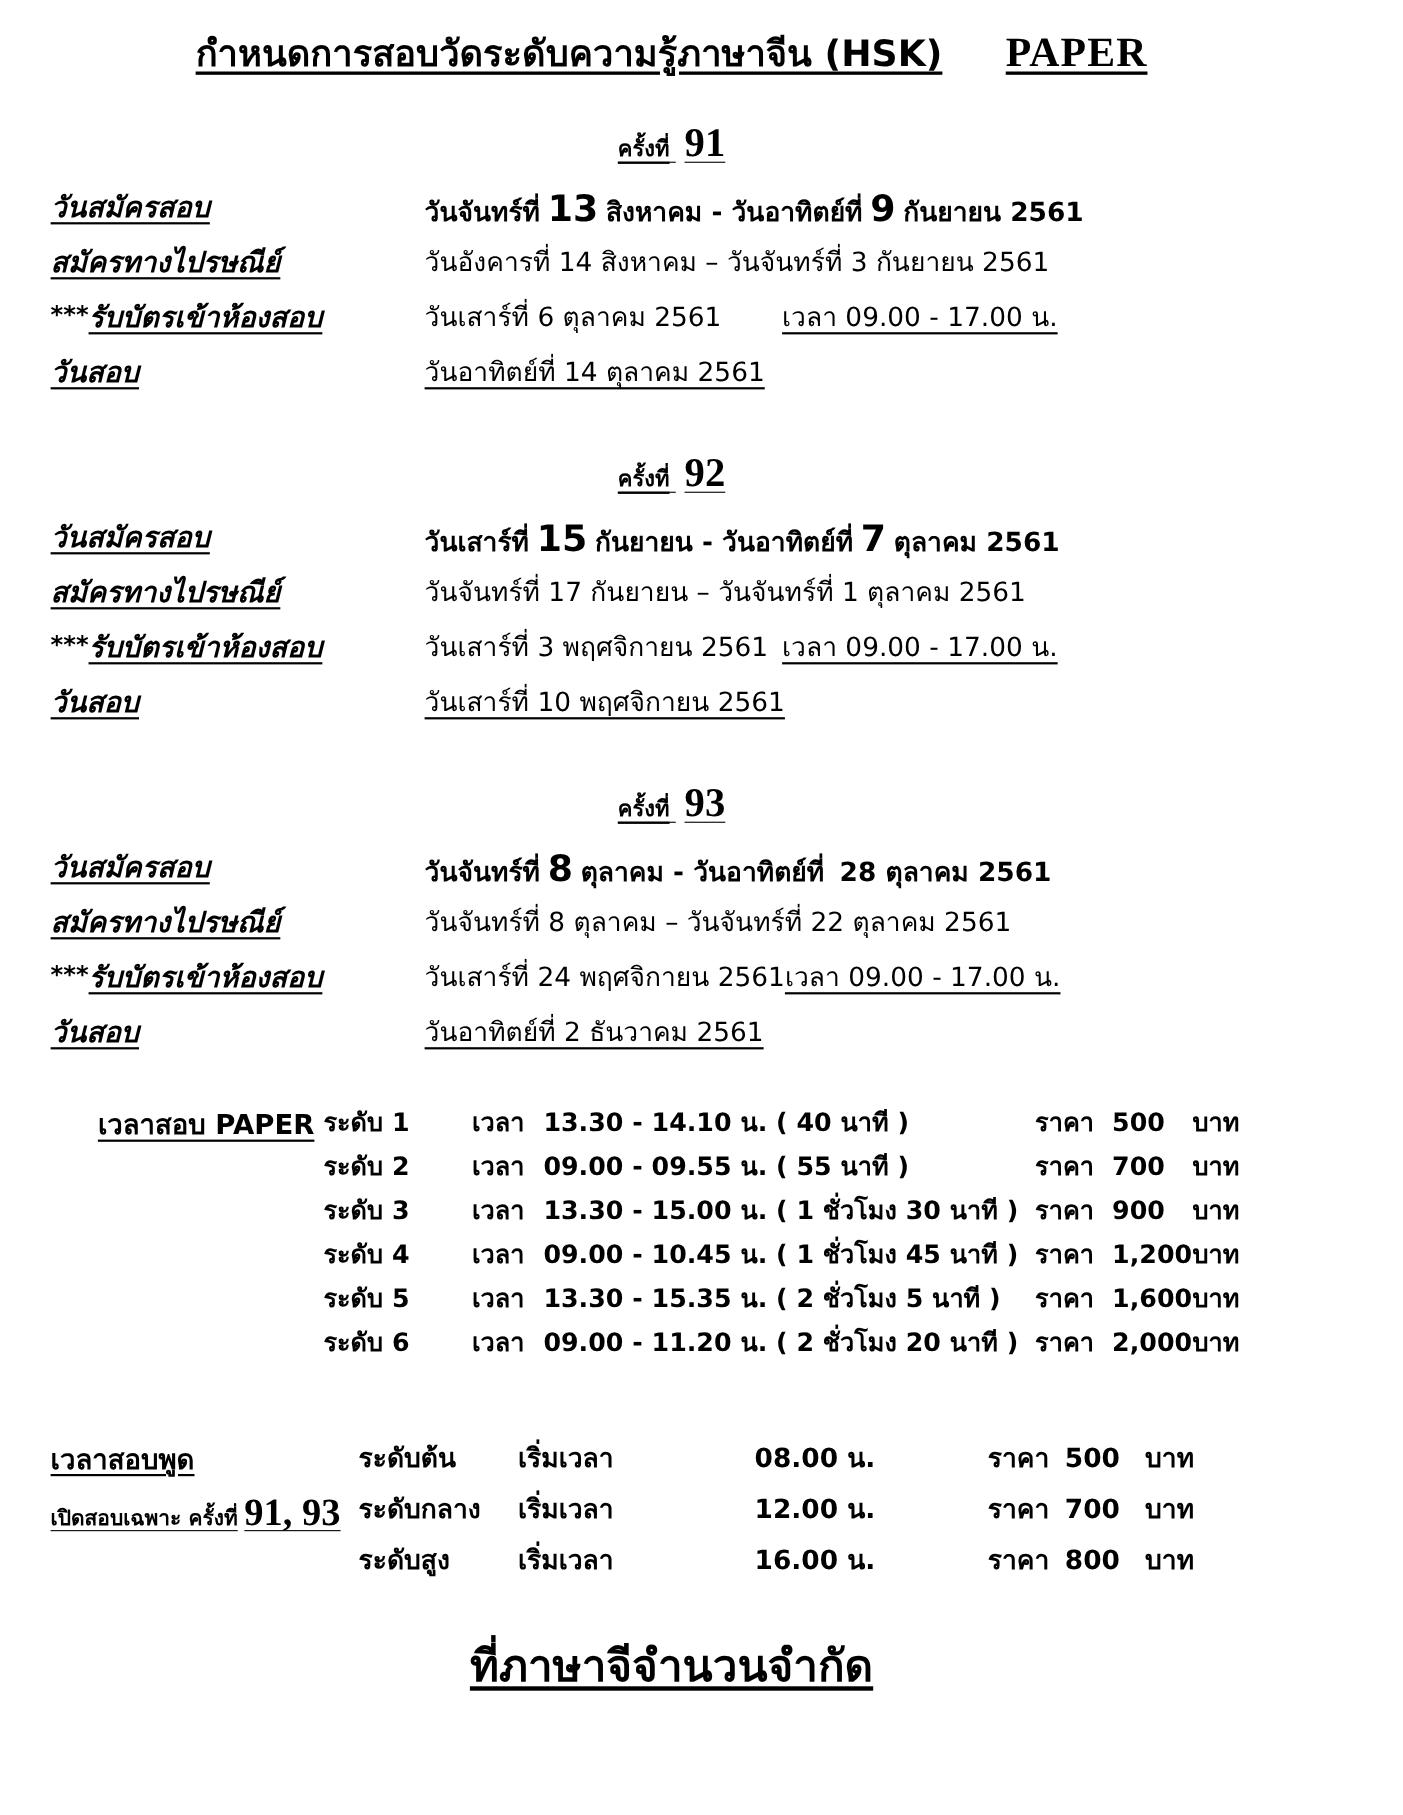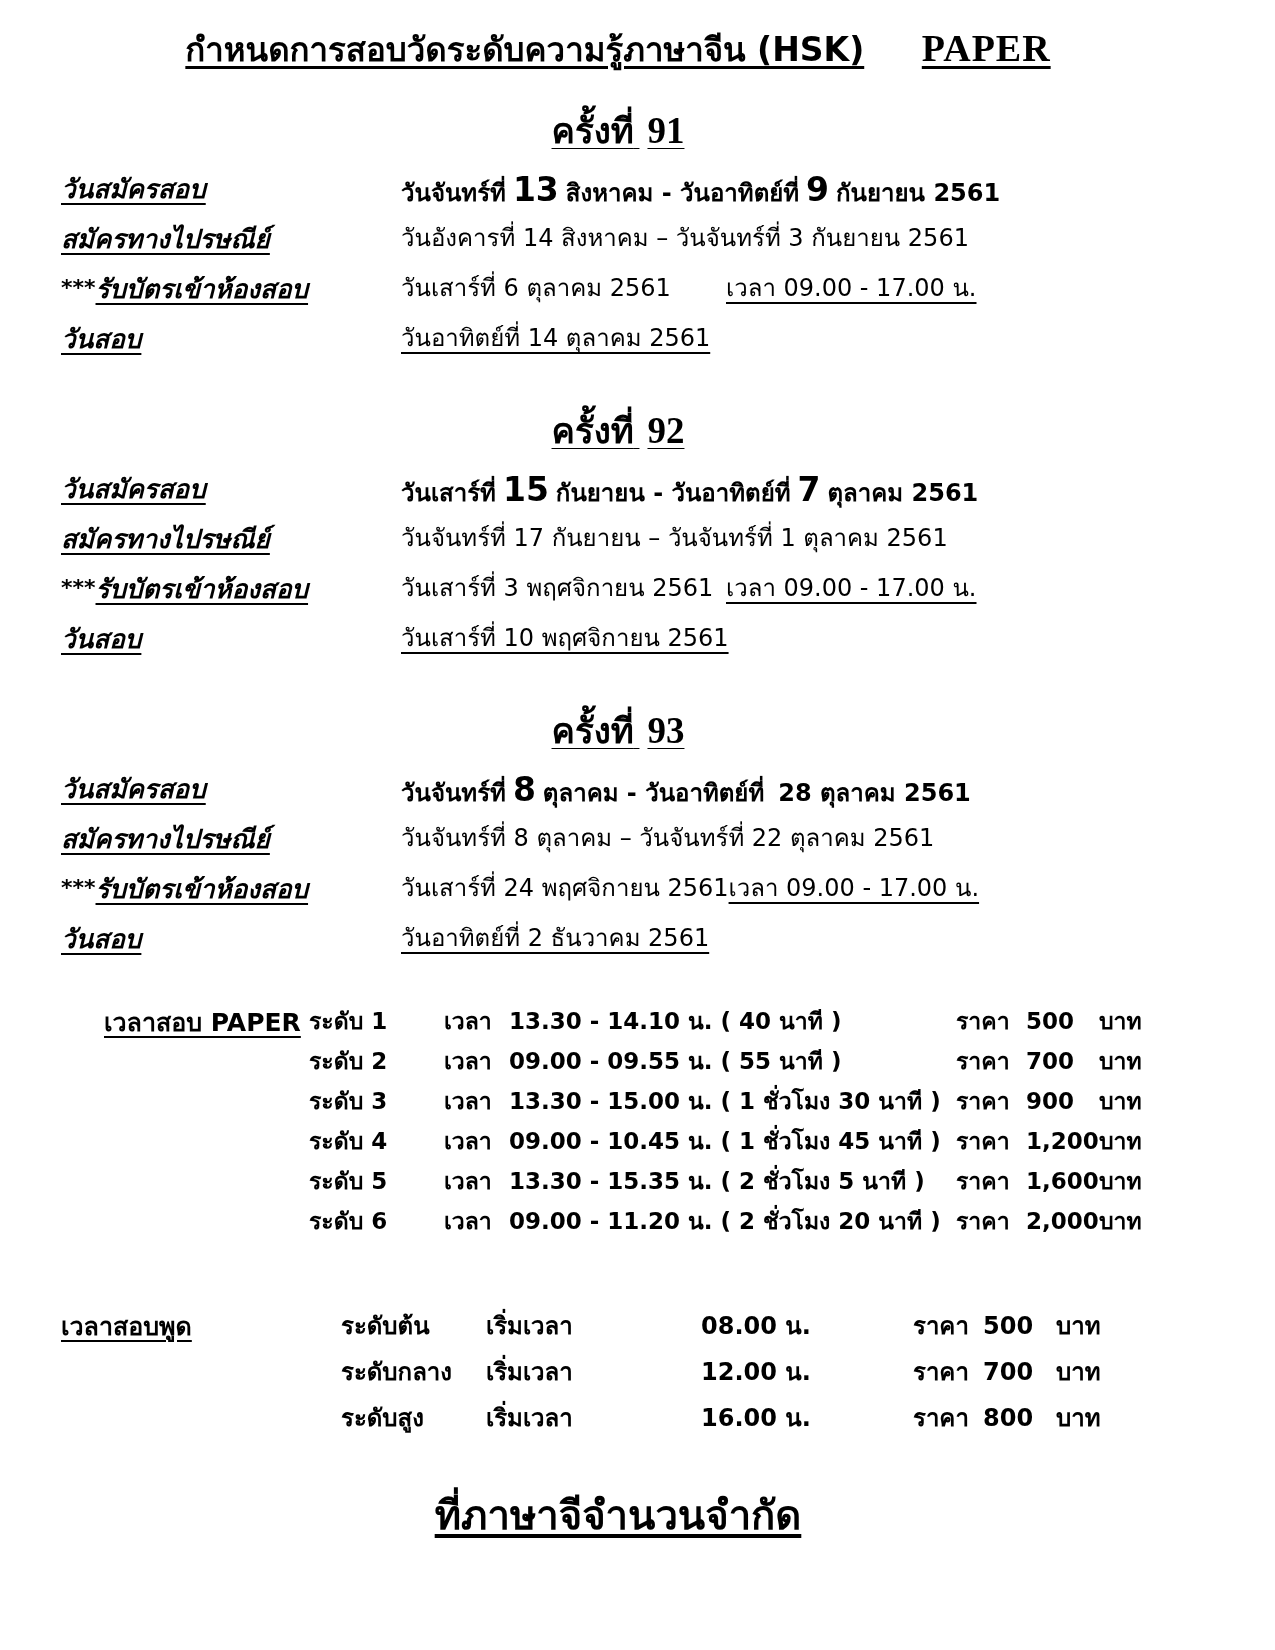--- a/index.html
+++ b/index.html
@@ -3,36 +3,36 @@
 <meta charset="utf-8">
 <style>
   * { margin:0; padding:0; box-sizing:border-box; }
   html, body { background:#ffffff; }
   body {
     width:1275px; height:1650px; overflow:hidden;
     color:#000;
     font-family:"DejaVu Sans","Liberation Sans",sans-serif;
     line-height:1.3;
   }
-  .page { padding:24px 100px 0 61px; }
+  .page { padding:24px 100px 0 46px; }
 
   .u { text-decoration:underline; text-underline-offset:5px; }
 
   
   .title-row { text-align:center; font-weight:bold; margin-bottom:34px; white-space:nowrap; }
   .title-thai { font-size:33px; }
   .title-latin {
     font-family:"Liberation Serif","DejaVu Serif",serif;
     font-size:38px; margin-left:52px; letter-spacing:1px;
   }
 
   
   .session { margin-bottom:34px; }
   .session-header { text-align:center; height:50px; margin-bottom:16px; font-weight:bold; }
-  .session-prefix { font-size:35px; }
+  .session-prefix { font-size:20px;text-decoration:underline; }
   .session-number { font-family:"Liberation Serif","DejaVu Serif",serif; font-size:37px; margin-left:8px; }
 
   .srow { display:flex; align-items:flex-start; height:50px; }
   .srow-label { flex:0 0 340px; font-weight:bold; font-style:italic; font-size:26px; white-space:nowrap; }
   .stars { font-style:normal; font-size:22px; vertical-align:3px; }
   .srow-value { font-size:24px; white-space:nowrap; }
   .bold { font-weight:bold; }
   .reg-big { font-size:33px; font-weight:bold; margin:0 7px; line-height:1; }
   .ticket-value { display:flex; }
   .ticket-date { flex:0 0 325px; }
@@ -215,20 +215,23 @@
       <div>09.00 - 11.20 น. ( 2 ชั่วโมง 20 นาที )</div>
       <div>ราคา</div>
       <div>2,000</div>
       <div>บาท</div>
     </div>
   </div>
 
   <div class="speak">
     <div class="speak-labels">
       <div class="speak-heading"><span class="u">เวลาสอบพูด</span></div>
+      <div class="speak-sub">
+        <span class="u"><span class="speak-sub-text">เปิดสอบเฉพาะ ครั้งที่</span><span class="speak-sub-nums">91, 93</span></span>
+      </div>
     </div>
     <div class="speak-rows">
       <div class="speak-row">
         <div>ระดับต้น</div>
         <div>เริ่มเวลา</div>
         <div>08.00 น.</div>
         <div>ราคา</div>
         <div>500</div>
         <div>บาท</div>
       </div>

